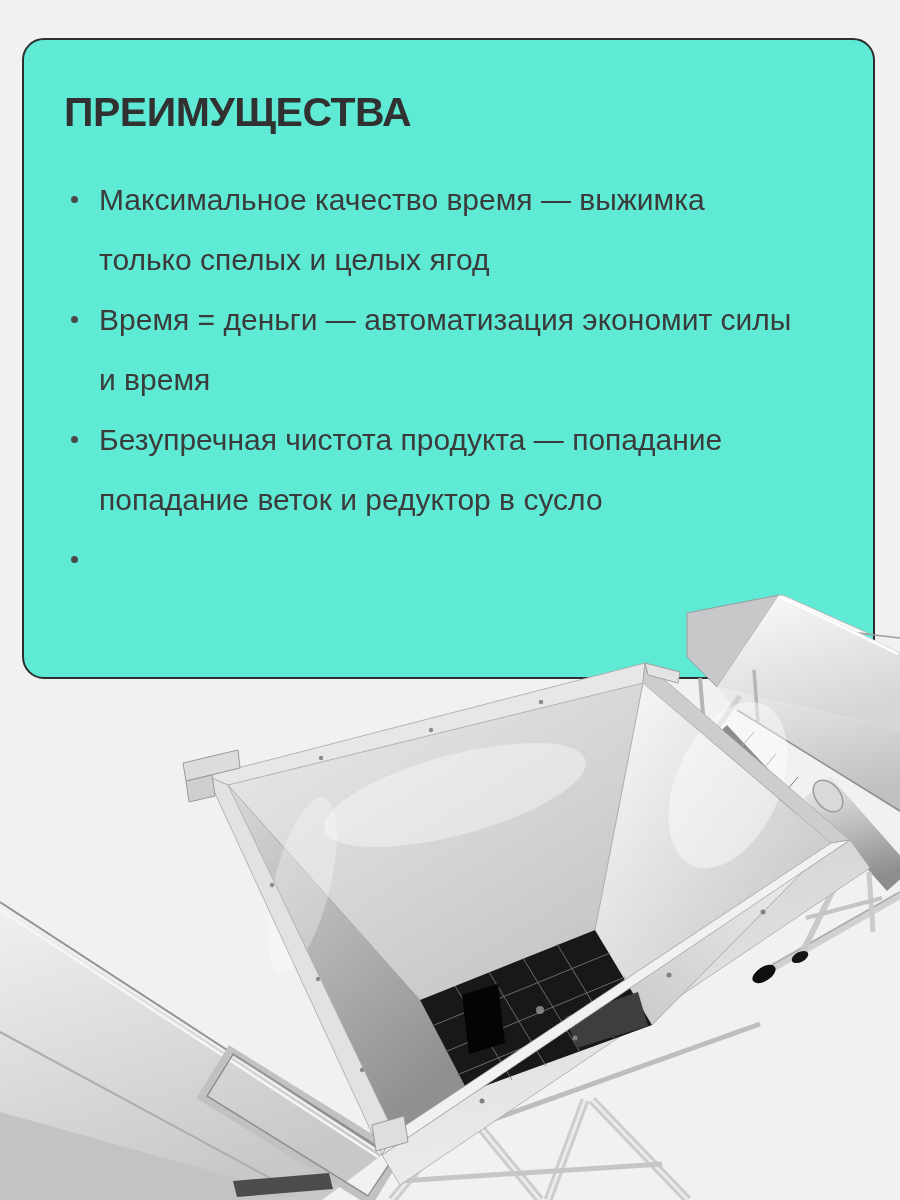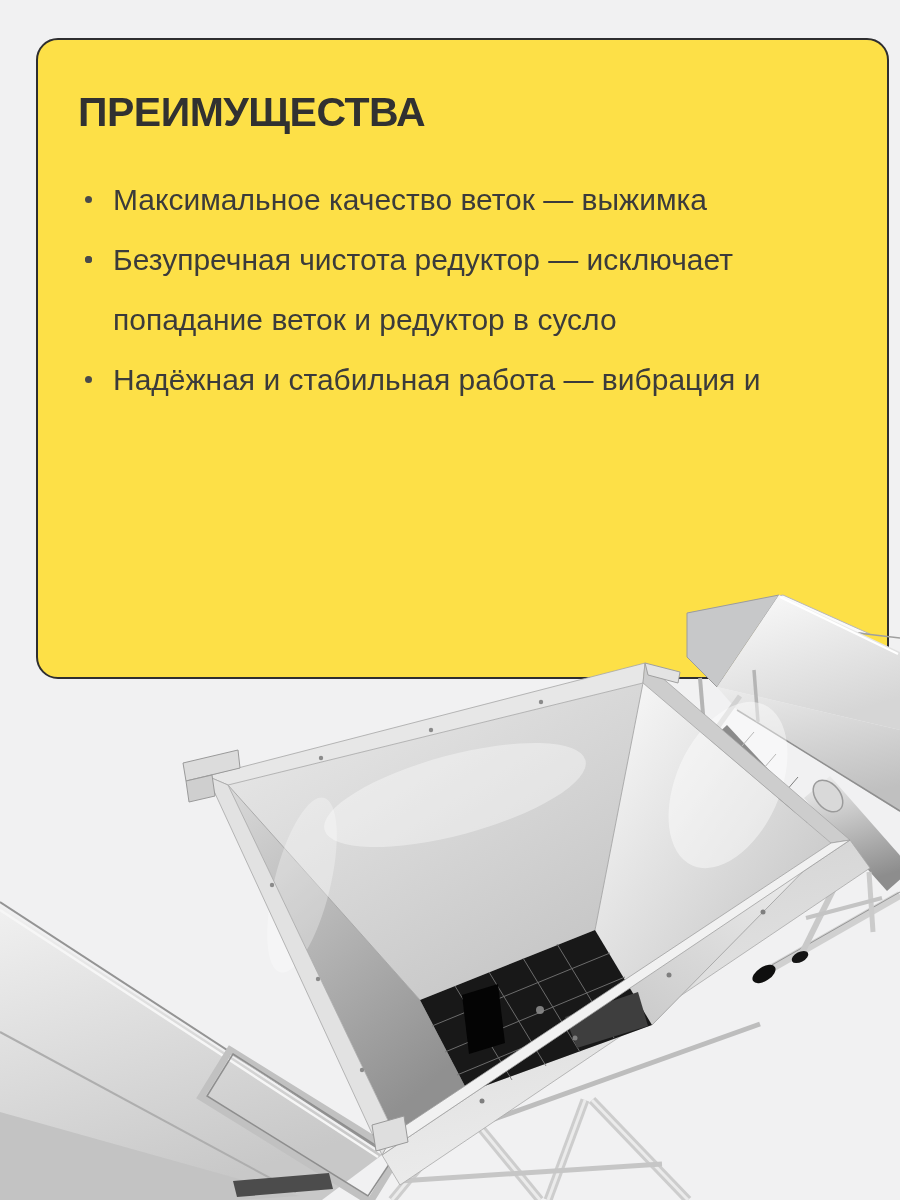--- a/index.html
+++ b/index.html
@@ -5,23 +5,23 @@
   html,body{margin:0;padding:0;}
   body{
     width:900px;height:1200px;
     background:#f1f1f2;
     font-family:"Liberation Sans", sans-serif;
     position:relative;
     overflow:hidden;
   }
   .card{
     position:absolute;
-    left:36px;top:38px;
+    left:22px;top:38px;
     width:853px;height:641px;
-    background:#fde047;
+    background:#5eead4;
     border:2px solid #2e2e30;
     border-radius:22px;
     box-sizing:border-box;
     padding:50px 40px 0 40px;
     z-index:1;
   }
   .card h1{
     margin:0;
     font-size:41px;
     line-height:44px;
@@ -63,33 +63,35 @@
   }
 </style>
 </head>
 <body>
 
 <div class="card">
   <h1>ПРЕИМУЩЕСТВА</h1>
   <ul class="advantages">
     <li>
       <span class="dot"></span>
-      <div class="ln">Максимальное качество веток — выжимка</div>
-    </li>
-    <li>
-      <span class="dot"></span>
-    </li>
-    <li>
-      <span class="dot"></span>
-      <div class="ln">Безупречная чистота редуктор — исключает</div>
+      <div class="ln">Максимальное качество время — выжимка</div>
+      <div class="ln">только спелых и целых ягод</div>
+    </li>
+    <li>
+      <span class="dot"></span>
+      <div class="ln">Время = деньги — автоматизация экономит силы</div>
+      <div class="ln">и время</div>
+    </li>
+    <li>
+      <span class="dot"></span>
+      <div class="ln">Безупречная чистота продукта — попадание</div>
       <div class="ln">попадание веток и редуктор в сусло</div>
     </li>
     <li>
       <span class="dot"></span>
-      <div class="ln">Надёжная и стабильная работа — вибрация и</div>
     </li>
   </ul>
 </div>
 
 <div class="photo">
 <svg width="900" height="620" viewBox="0 0 900 620" xmlns="http://www.w3.org/2000/svg">
   <defs>
     <linearGradient id="gLeftWall" x1="0" y1="0" x2="0.8" y2="1">
       <stop offset="0" stop-color="#ebebeb"></stop>
           <stop offset="1" stop-color="#c4c4c4"></stop>

